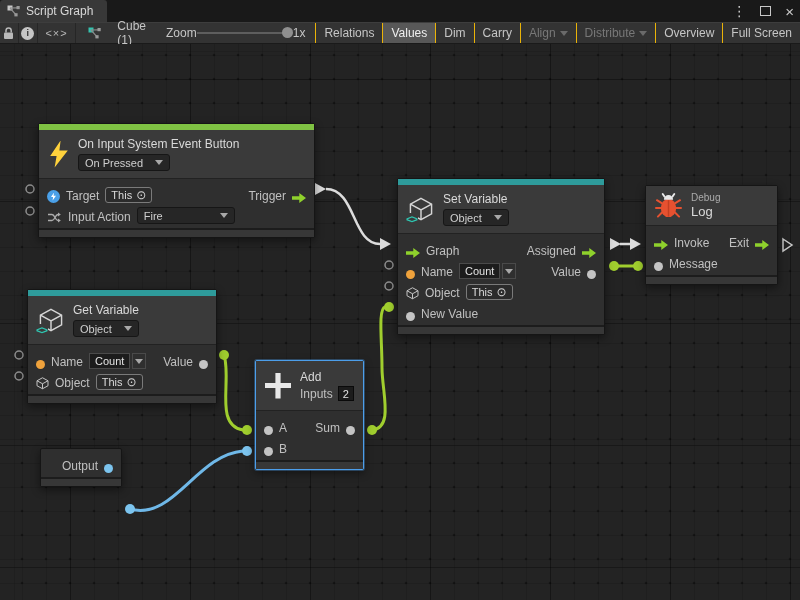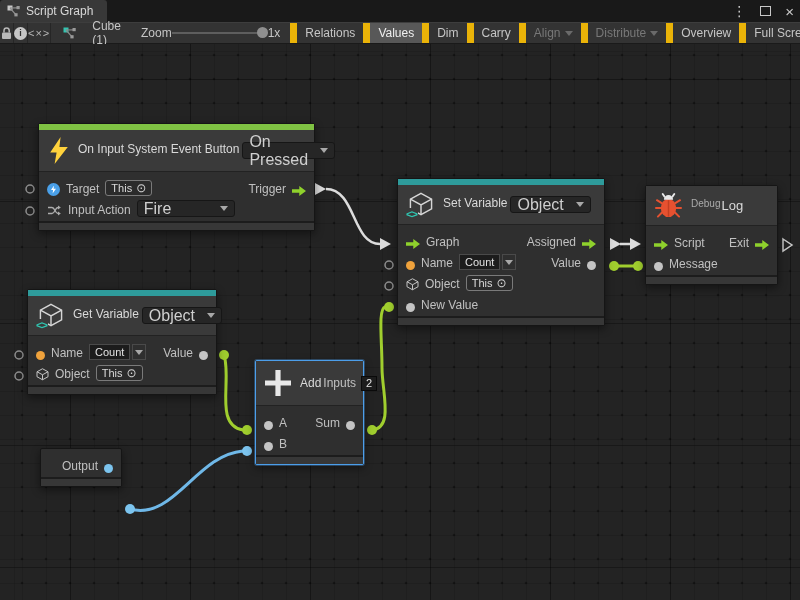--- a/index.html
+++ b/index.html
@@ -17,21 +17,21 @@
   
   .toolbar { position:absolute; left:0; top:22px; width:800px; height:22px; background:#333333; border-top:1px solid #3D3D3D; border-bottom:1px solid #1A1A1A; display:flex; align-items:stretch; color:#C6C6C6; font-size:12px; }
   .tseg { display:flex; align-items:center; justify-content:center; border-right:1px solid #262626; }
   .tseg.lock { width:34px; } .tseg.info { width:34px; } .tseg.code { width:70px; color:#B8B8B8; font-size:11px; letter-spacing:1px; }
   .infocircle { width:13px; height:13px; border-radius:50%; background:#C6C6C6; color:#303030; font-weight:bold; font-size:9px; display:flex; align-items:center; justify-content:center; }
   .crumb { display:flex; align-items:center; gap:16px; padding:0 10px 0 12px; }
   .zoomer { display:flex; align-items:center; padding:0 10px; flex:1; }
   .slider { position:relative; width:96px; height:12px; }
   .slider .track { position:absolute; left:0; right:0; top:5px; height:2px; background:#5E5E5E; }
   .slider .knob { position:absolute; right:0; top:0; width:11px; height:11px; border-radius:50%; background:#8F8F8F; }
-  .tb-btn { display:flex; align-items:center; gap:4px; padding:0 8px; border-left:7px solid #eab308; white-space:nowrap; }
+  .tb-btn { display:flex; align-items:center; gap:4px; padding:0 8px; border-left:1px solid #eab308; white-space:nowrap; }
   .tb-btn.active { background:#585858; color:#EFEFEF; }
   .tb-btn.disabled { color:#787878;align-items:center; }
   .caret { width:0; height:0; border-left:4px solid transparent; border-right:4px solid transparent; border-top:5px solid #A8A8A8; display:inline-block; }
   .tb-btn.disabled .caret { border-top-color:#6A6A6A; }
 
   
   .canvas { position:absolute; left:0; top:44px; width:800px; height:556px; background-color:#232323;
     background-image:
       radial-gradient(circle, rgba(0,0,0,0.38) 1px, transparent 1.7px),
       repeating-linear-gradient(to right, rgba(0,0,0,0.30) 0 1px, transparent 1px 120px),
@@ -42,35 +42,35 @@
     background-position:10px 23px, 70px 0, 0 35px, 22px 0, 0 11px; }
   .wires { position:absolute; left:0; top:0; }
 
   
   .node { position:absolute; background:#2F2F2F; border:1px solid #151515; border-radius:2px; color:#BFBFBF; font-size:12px; box-shadow:0 3px 8px rgba(0,0,0,0.45); }
   .node.selected { border:1px solid #4C9EEA; box-shadow:0 0 0 1px rgba(76,158,234,0.35), 0 3px 8px rgba(0,0,0,0.45); }
   .accent { height:6px; }
   .accent.green { background:#7FC243; }
   .accent.teal { background:#2E9B9B; }
   .nhead { background:#3A3A3A; display:flex; align-items:center; gap:9px; padding:7px 10px; border-bottom:1px solid #222222; }
-  .nhead .col { display:flex; gap:3px; align-items:flex-start; }
+  .nhead .col { display:flex; flex-direction:column; gap:3px; align-items:flex-start; }
   .ntitle { color:#D9D9D9; font-size:12px; white-space:nowrap; }
   .nsub { color:#ABABAB; font-size:10px; }
   .nbody { padding:3px 0 4px; }
   .row { display:flex; align-items:flex-end; gap:6px; height:21px; padding:0 8px; white-space:nowrap; }
   .spacer { flex:1; }
   .lbl { color:#C0C0C0; font-size:12px; }
   .nfoot { height:9px; background:#373737; border-top:2px solid #1C1C1C; }
 
   .dot { width:9px; height:9px; border-radius:50%; display:inline-block; flex:none; }
   .dot.gray { background:#C4C4C4; } .dot.orange { background:#EFA23C; } .dot.blue { background:#7CC4EE; }
   .flow-arrow { display:inline-block; flex:none; width:14px; height:10px; background:#8FD12C;
     clip-path:polygon(0 32%,52% 32%,52% 0,100% 50%,52% 100%,52% 68%,0 68%); }
 
-  .pill { display:inline-flex; align-items:center; gap:12px; background:#262626; border:1px solid #161616; border-radius:3px; height:17px; padding:0 6px; font-size:16px; color:#CFCFCF; }
+  .pill { display:inline-flex; align-items:center; gap:12px; background:#262626; border:1px solid #161616; border-radius:3px; height:17px; padding:0 6px; font-size:11px; color:#CFCFCF; }
   .pill.wide { width:98px; justify-content:space-between; }
   .thisbox { display:inline-flex; align-items:center; gap:4px; border:1px solid #7A7A7A; border-radius:3px; height:16px; padding:0 5px; font-size:11px; color:#DADADA; background:#2B2B2B; }
   .selficon { font-size:12px; color:#CFCFCF; line-height:1; }
   .vbox { display:inline-flex; gap:2px; }
   .vbox-main { background:#1C1C1C; border:1px solid #4A4A4A; height:16px; display:flex; align-items:center; padding:0 5px; font-size:11px; color:#E2E2E2; }
   .vbox-caret { background:#2F2F2F; border:1px solid #4A4A4A; width:14px; height:16px; display:flex; align-items:center; justify-content:center; }
   .numbox { background:#1C1C1C; border:1px solid #0A0A0A; height:15px; min-width:15px; display:inline-flex; align-items:center; justify-content:center; padding:0 4px; font-size:11px; color:#E2E2E2; }
 
   .bolt { width:20px; height:27px; background:#FFD23C; flex:none;
     clip-path:polygon(58% 0,6% 57%,38% 57%,28% 100%,94% 37%,52% 37%); }
@@ -333,21 +333,21 @@
           </svg>
         </span>
         <span class="col" style="gap:1px;">
           <span class="nsub">Debug</span>
           <span class="ntitle" style="font-size:13px;">Log</span>
         </span>
       </div>
       <div class="nbody">
         <div class="row">
           <span class="flow-arrow"></span>
-          <span class="lbl">Script</span>
+          <span class="lbl">Invoke</span>
           <span class="spacer"></span>
           <span class="lbl">Exit</span>
           <span class="flow-arrow"></span>
         </div>
         <div class="row">
           <span class="dot gray"></span>
           <span class="lbl">Message</span>
         </div>
       </div>
       <div class="nfoot"></div>

